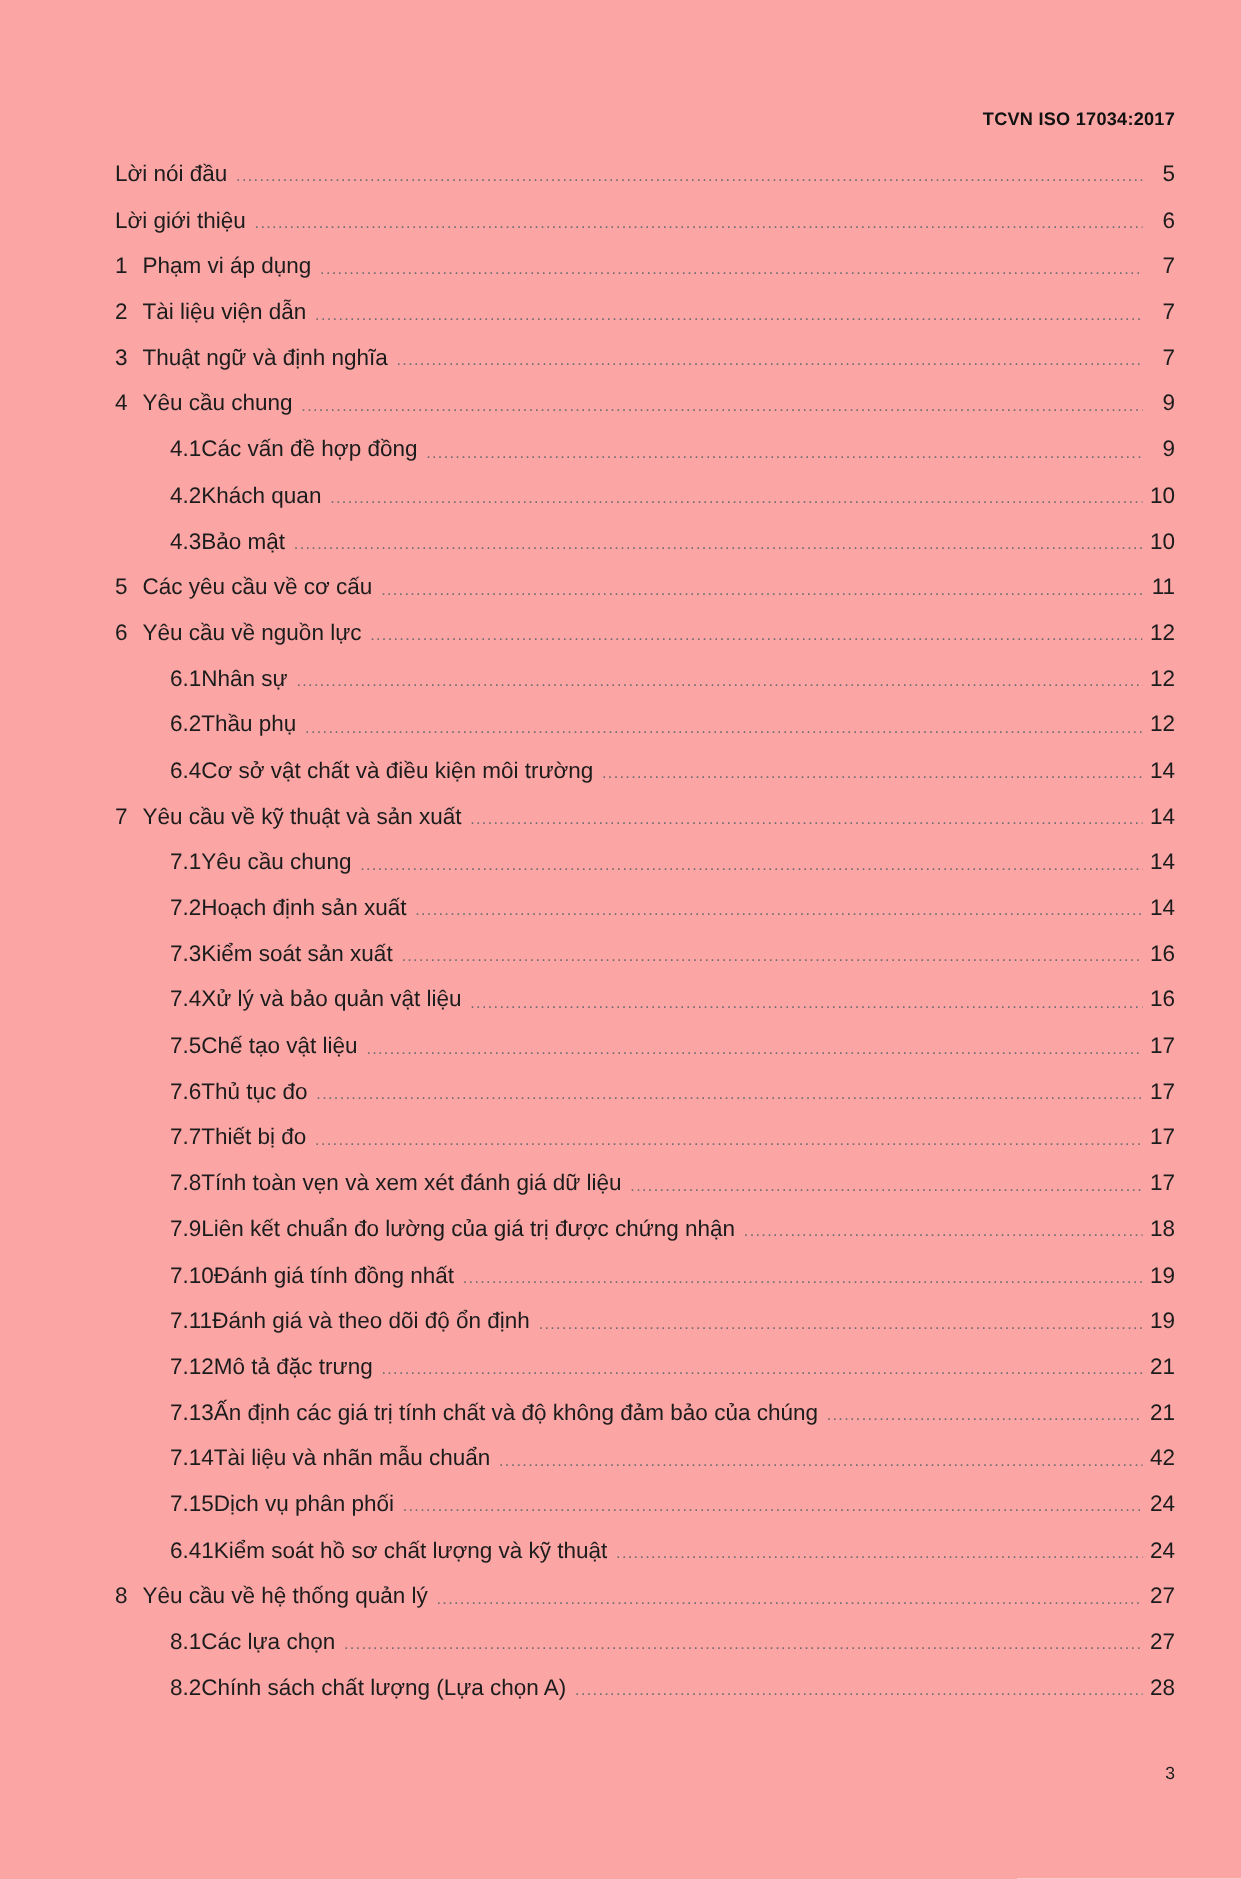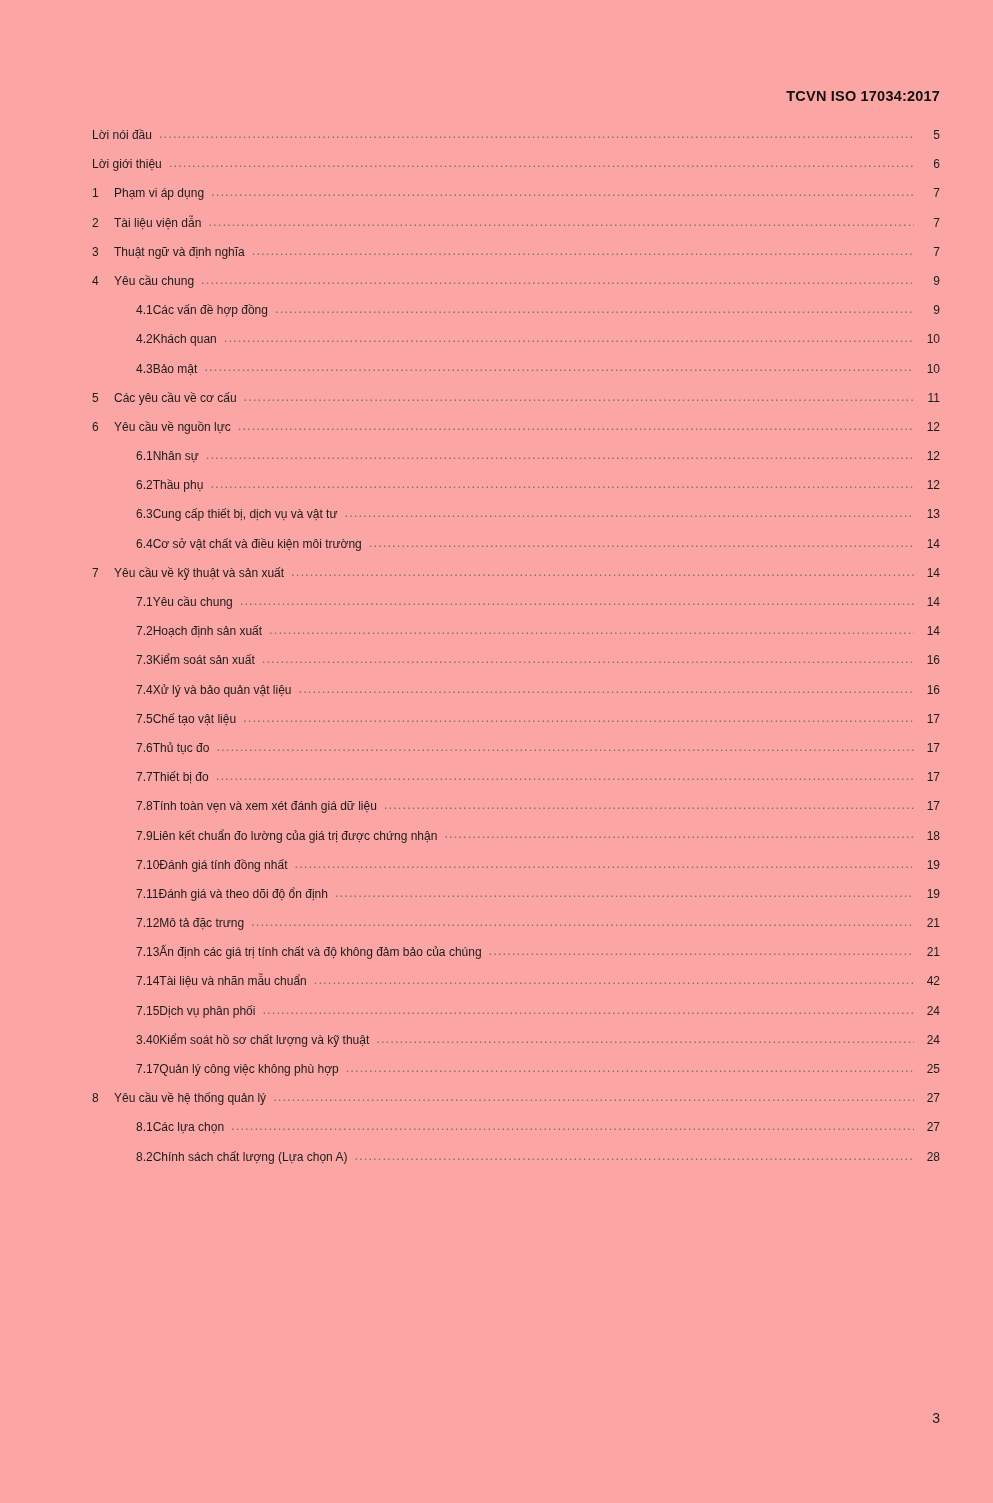--- a/index.html
+++ b/index.html
@@ -43,21 +43,21 @@
     padding-left: 4px;
   }
   .toc-list {
     margin: 0;
     padding: 0;
     list-style: none;
   }
   .toc-entry {
     display: flex;
     align-items: flex-end;
-    font-size: 12px;
+    font-size: 18px;
     line-height: 1.25;
     color: #1c1c1c;
     margin-bottom: 14.2px;
     white-space: nowrap;
   }
   .toc-entry .num {
     flex: 0 0 auto;
     min-width: 17px;
     color: #1c1c1c;
   }
@@ -187,26 +187,20 @@
           <span class="leader"></span>
           <span class="pg">12</span>
         </li>
         <li class="toc-entry lvl-2">
           <span class="num">6.2</span>
           <span class="label">Thầu phụ</span>
           <span class="leader"></span>
           <span class="pg">12</span>
         </li>
         <li class="toc-entry lvl-2">
-          <span class="num">6.3</span>
-          <span class="label">Cung cấp thiết bị, dịch vụ và vật tư</span>
-          <span class="leader"></span>
-          <span class="pg">13</span>
-        </li>
-        <li class="toc-entry lvl-2">
           <span class="num">6.4</span>
           <span class="label">Cơ sở vật chất và điều kiện môi trường</span>
           <span class="leader"></span>
           <span class="pg">14</span>
         </li>
         <li class="toc-entry lvl-1">
           <span class="num">7</span>
           <span class="label">Yêu cầu về kỹ thuật và sản xuất</span>
           <span class="leader"></span>
           <span class="pg">14</span>
@@ -295,30 +289,24 @@
           <span class="leader"></span>
           <span class="pg">42</span>
         </li>
         <li class="toc-entry lvl-2">
           <span class="num">7.15</span>
           <span class="label">Dịch vụ phân phối</span>
           <span class="leader"></span>
           <span class="pg">24</span>
         </li>
         <li class="toc-entry lvl-2">
-          <span class="num">3.40</span>
+          <span class="num">6.41</span>
           <span class="label">Kiểm soát hồ sơ chất lượng và kỹ thuật</span>
           <span class="leader"></span>
           <span class="pg">24</span>
-        </li>
-        <li class="toc-entry lvl-2">
-          <span class="num">7.17</span>
-          <span class="label">Quản lý công việc không phù hợp</span>
-          <span class="leader"></span>
-          <span class="pg">25</span>
         </li>
         <li class="toc-entry lvl-1">
           <span class="num">8</span>
           <span class="label">Yêu cầu về hệ thống quản lý</span>
           <span class="leader"></span>
           <span class="pg">27</span>
         </li>
         <li class="toc-entry lvl-2">
           <span class="num">8.1</span>
           <span class="label">Các lựa chọn</span>

